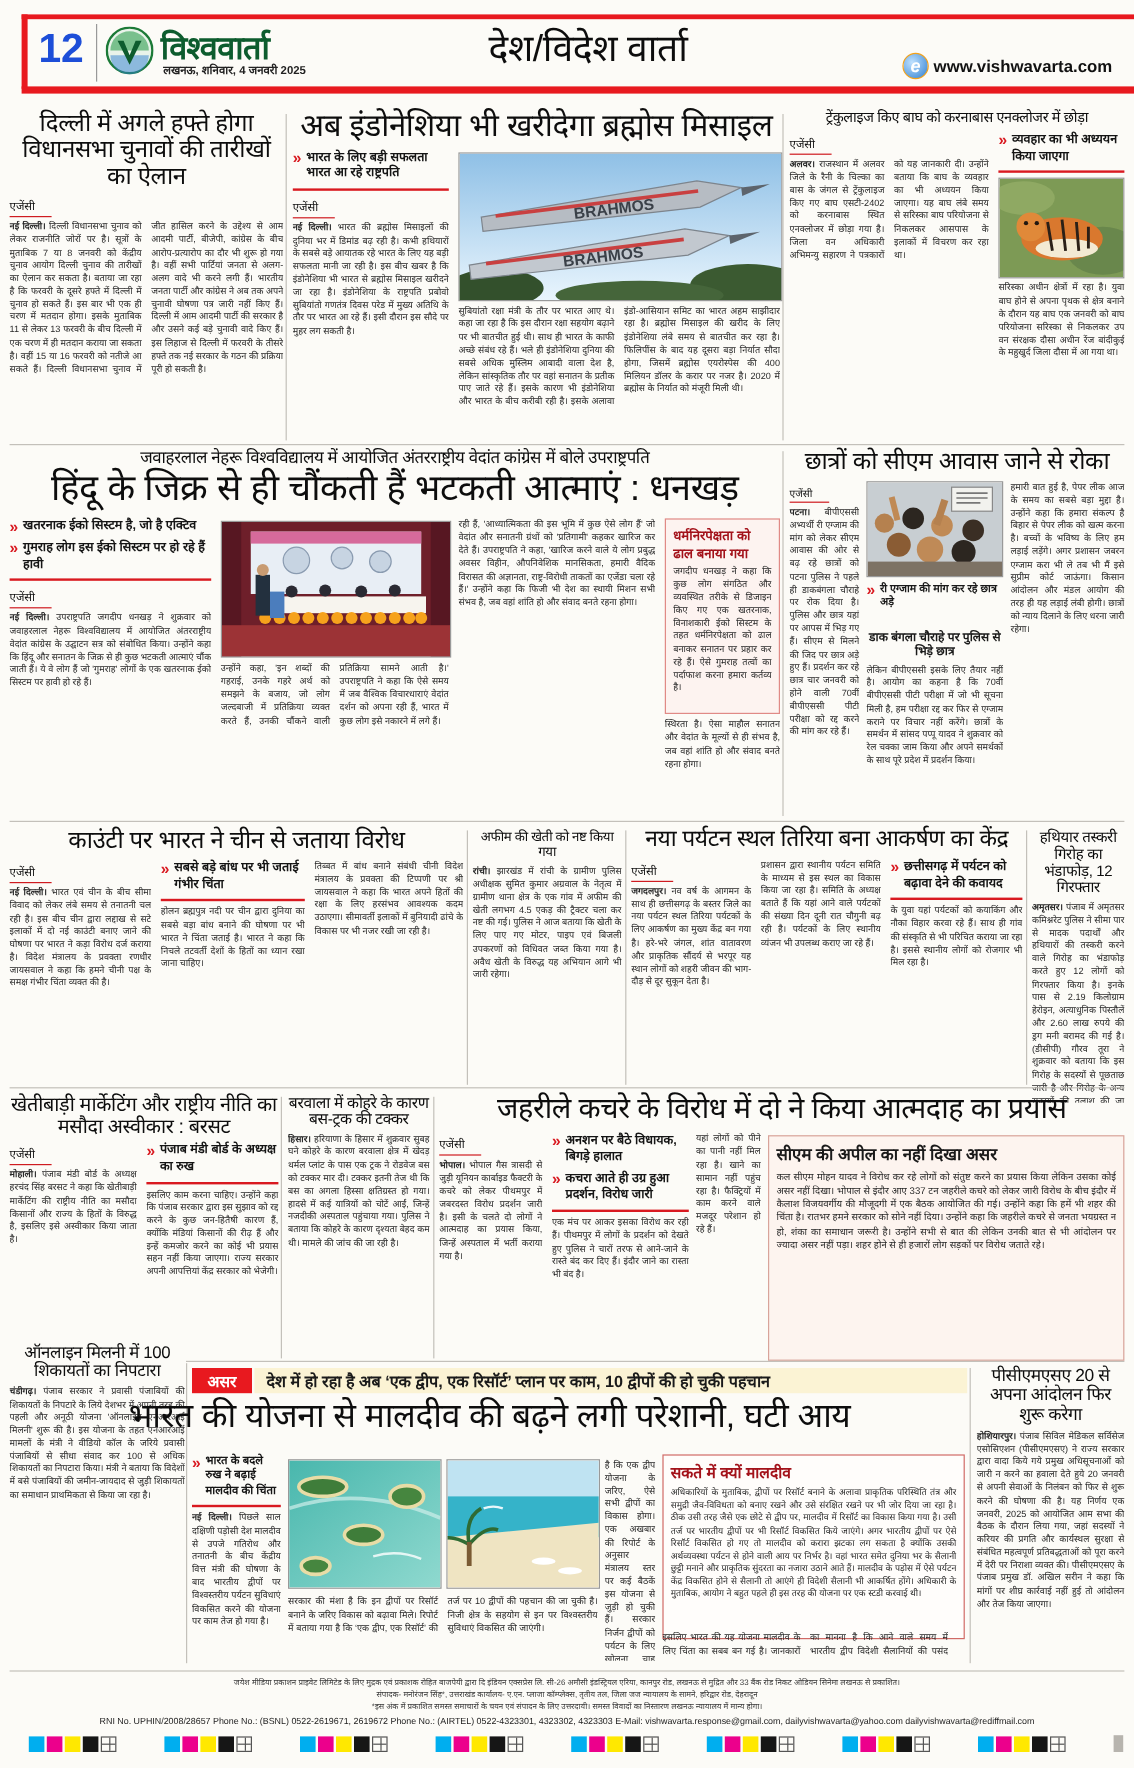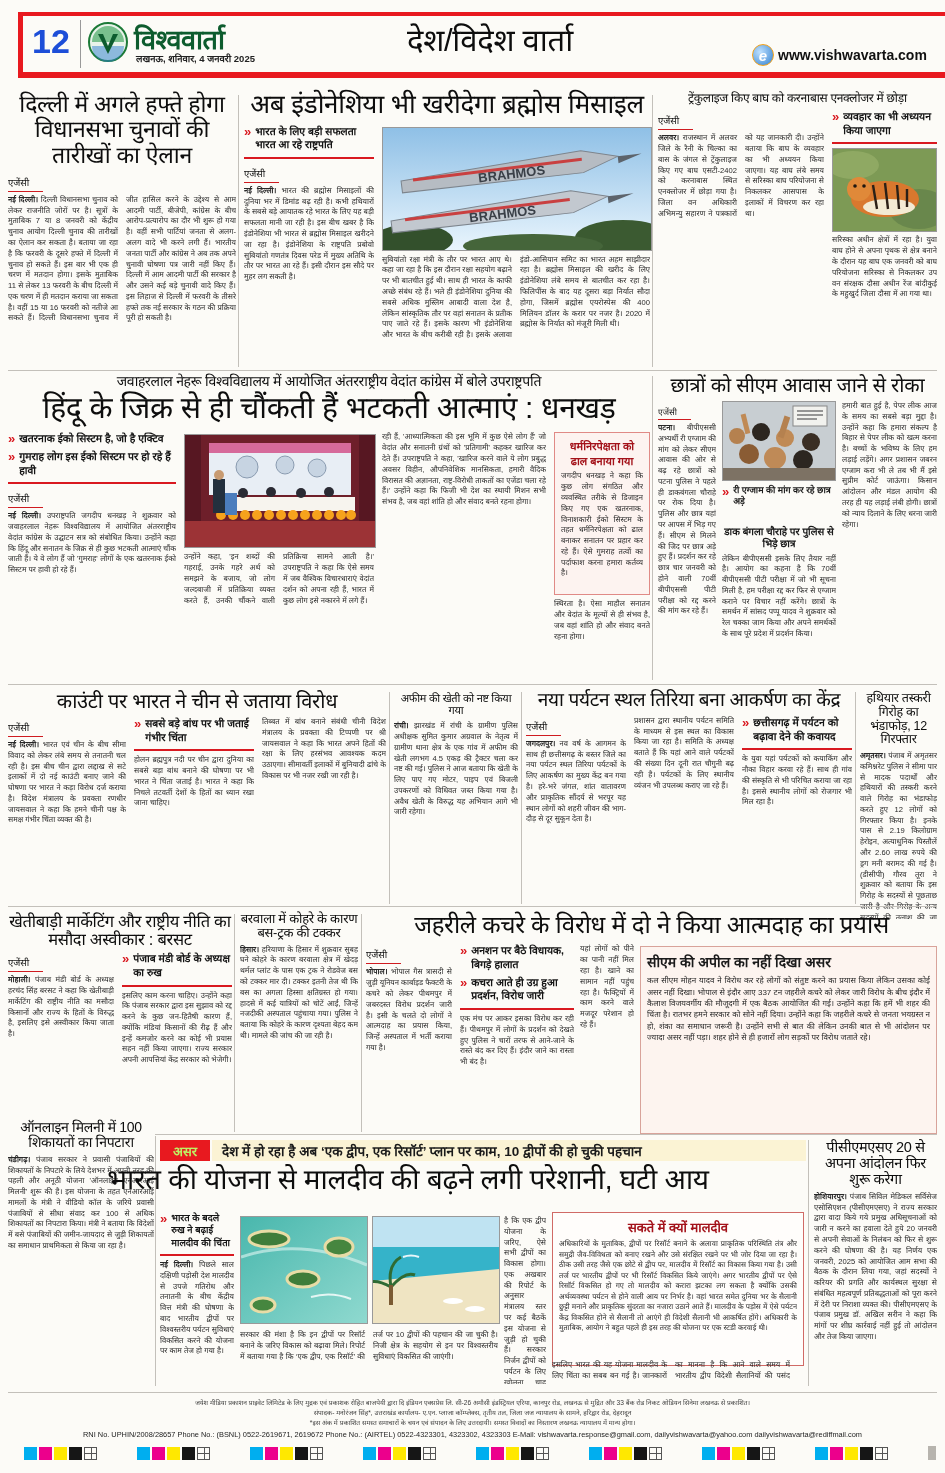--- a/index.html
+++ b/index.html
@@ -10,21 +10,21 @@
   .bt{font-size:7.6px;line-height:1.42;text-align:justify;color:#282828;overflow:hidden;}
   .dl{font-weight:bold;}
   .cols2{column-count:2;column-gap:8px;}
   .byline{font-weight:normal;font-size:9.5px;color:#111;border-bottom:1.6px solid #cf1b20;
           display:inline-block;padding:0 14px 2px 0;margin-bottom:3px;}
   .kick{font-size:10.5px;font-weight:bold;line-height:1.3;color:#151515;display:flex;gap:4px;}
   .chev{color:#d91920;font-weight:bold;font-size:13px;line-height:1;flex:0 0 auto;}
   .redrule{height:2px;background:#d91920;margin:5px 0 4px 0;}
   .grayrule{background:#c3c0ba;}
   .boxout{border:1px solid #e08a86;background:#fdf3f0;padding:5px 6px;}
-  .boxout .bxt{font-weight:bold;text-align:center;color:#a3121a;}
+  .boxout .bxt{font-weight:bold;color:#a3121a;}
   .caption{font-size:9px;font-weight:bold;line-height:1.25;display:flex;gap:4px;}
   .subhead{font-size:10px;font-weight:bold;text-align:center;line-height:1.25;}
   .photo{display:block;border:1px solid #999;}
   .mast-red{background:#e8191f;}
   .cmyk{display:flex;gap:2px;align-items:center;}
   .sq{width:13px;height:13px;display:inline-block;}
   .c{background:#00aeef}.m{background:#ec008c}.y{background:#ffe800}.k{background:#161616}
   .reg{width:13px;height:13px;border:1px solid #555;position:relative;box-sizing:border-box;}
   .reg:before{content:"";position:absolute;left:50%;top:0;bottom:0;width:1px;background:#555;}
   .reg:after{content:"";position:absolute;top:50%;left:0;right:0;height:1px;background:#555;}
@@ -46,21 +46,21 @@
 </svg>
 <div class="abs" style="left:134px;top:20px;font-size:27px;font-weight:bold;color:#0d5c2e;letter-spacing:-0.5px;">विश्ववार्ता</div>
 <div class="abs" style="left:136px;top:52px;font-size:9.5px;font-weight:bold;color:#222;">लखनऊ,  शनिवार, 4 जनवरी 2025</div>
 <div class="abs hl" style="left:330px;top:24px;width:320px;font-size:31px;">देश/विदेश वार्ता</div>
 <div class="abs" style="left:752px;top:44px;display:flex;align-items:center;gap:4px;">
   <span style="width:20px;height:20px;border-radius:50%;background:radial-gradient(circle at 35% 35%,#bfe1ff,#2f7fd0);color:#fff;font-weight:bold;font-size:15px;display:inline-flex;align-items:center;justify-content:center;font-style:italic;border:1px solid #f3a21c;">e</span>
   <span style="font-size:14px;font-weight:bold;color:#111;">www.vishwavarta.com</span>
 </div>
 
 <div class="abs" style="left:8px;top:92px;width:228px;">
-  <div class="hl" style="font-size:23px;">दिल्ली में अगले हफ्ते होगा विधानसभा चुनावों की तारीखों का ऐलान</div>
+  <div class="hl" style="font-size:20px;">दिल्ली में अगले हफ्ते होगा विधानसभा चुनावों की तारीखों का ऐलान</div>
   <div style="margin-top:4px;"><span class="byline">एजेंसी</span></div>
   <div class="bt cols2" style="height:208px;"><span class="dl">नई दिल्ली।</span> <span>दिल्ली विधानसभा चुनाव को लेकर राजनीति जोरों पर है। सूत्रों के मुताबिक 7 या 8 जनवरी को केंद्रीय चुनाव आयोग दिल्ली चुनाव की तारीखों का ऐलान कर सकता है। बताया जा रहा है कि फरवरी के दूसरे हफ्ते में दिल्ली में चुनाव हो सकते हैं। इस बार भी एक ही चरण में मतदान होगा। इसके मुताबिक 11 से लेकर 13 फरवरी के बीच दिल्ली में एक चरण में ही मतदान कराया जा सकता है। वहीं 15 या 16 फरवरी को नतीजे आ सकते हैं। दिल्ली विधानसभा चुनाव में जीत हासिल करने के उद्देश्य से आम आदमी पार्टी, बीजेपी, कांग्रेस के बीच आरोप-प्रत्यारोप का दौर भी शुरू हो गया है। वहीं सभी पार्टियां जनता से अलग-अलग वादे भी करने लगी हैं। भारतीय जनता पार्टी और कांग्रेस ने अब तक अपने चुनावी घोषणा पत्र जारी नहीं किए हैं। दिल्ली में आम आदमी पार्टी की सरकार है और उसने कई बड़े चुनावी वादे किए हैं। इस लिहाज से दिल्ली में फरवरी के तीसरे हफ्ते तक नई सरकार के गठन की प्रक्रिया पूरी हो सकती है।</span></div>
 </div>
 <div class="abs grayrule" style="left:238px;top:95px;width:1px;height:272px;"></div>
 
 <div class="abs" style="left:244px;top:90px;width:406px;">
   <div class="hl" style="font-size:26px;">अब इंडोनेशिया भी खरीदेगा ब्रह्मोस मिसाइल</div>
   <div style="position:relative;margin-top:6px;height:240px;">
     <div style="position:absolute;left:0;top:0;width:130px;">
       <div class="kick">
@@ -340,21 +340,21 @@
     <div class="boxout" style="position:absolute;left:274px;top:2px;width:283px;height:176px;background:#fdf4ef;border-color:#d8a39a;">
       <div class="bxt" style="font-size:14px;color:#1a1a1a;text-align:left;">सीएम की अपील का नहीं दिखा असर</div>
       <div class="bt" style="height:146px;margin-top:4px;font-size:8px;">कल सीएम मोहन यादव ने विरोध कर रहे लोगों को संतुष्ट करने का प्रयास किया लेकिन उसका कोई असर नहीं दिखा। भोपाल से इंदौर आए 337 टन जहरीले कचरे को लेकर जारी विरोध के बीच इंदौर में कैलाश विजयवर्गीय की मौजूदगी में एक बैठक आयोजित की गई। उन्होंने कहा कि हमें भी शहर की चिंता है। रातभर हमने सरकार को सोने नहीं दिया। उन्होंने कहा कि जहरीले कचरे से जनता भयग्रस्त न हो, शंका का समाधान जरूरी है। उन्होंने सभी से बात की लेकिन उनकी बात से भी आंदोलन पर ज्यादा असर नहीं पड़ा। शहर होने से ही हजारों लोग सड़कों पर विरोध जताते रहे।</div>
     </div>
   </div>
 </div>
 
 <div class="abs grayrule" style="left:155px;top:1134px;width:782px;height:1px;"></div>
 <div class="abs grayrule" style="left:155px;top:1136px;width:1px;height:250px;"></div>
 
-<div class="abs mast-red" style="left:160px;top:1140px;width:50px;height:21px;color:#bef264;font-weight:bold;font-size:13px;display:flex;align-items:center;justify-content:center;">असर</div>
+<div class="abs mast-red" style="left:160px;top:1140px;width:50px;height:21px;color:#ffffff;font-weight:bold;font-size:13px;display:flex;align-items:center;justify-content:center;">असर</div>
 <div class="abs" style="left:212px;top:1140px;width:594px;height:21px;background:#fbf3d4;display:flex;align-items:center;padding-left:10px;font-size:13.5px;font-weight:bold;box-sizing:border-box;">देश में हो रहा है अब ‘एक द्वीप, एक रिसॉर्ट’ प्लान पर काम, 10 द्वीपों की हो चुकी पहचान</div>
 <div class="abs hl" style="left:8px;top:1165px;width:800px;font-size:28px;">भारत की योजना से मालदीव की बढ़ने लगी परेशानी, घटी आय</div>
 
 <div class="abs" style="left:160px;top:1212px;width:74px;">
   <div class="kick" style="font-size:9.5px;">
       <span class="chev">»</span>
       <span>भारत के बदले रुख ने बढ़ाई मालदीव की चिंता</span>
     </div>
   <div class="redrule"></div>
   <div class="bt" style="height:128px;"><span class="dl">नई दिल्ली।</span> <span>पिछले साल दक्षिणी पड़ोसी देश मालदीव से उपजे गतिरोध और तनातनी के बीच केंद्रीय वित्त मंत्री की घोषणा के बाद भारतीय द्वीपों पर विश्वस्तरीय पर्यटन सुविधाएं विकसित करने की योजना पर काम तेज हो गया है।</span></div>

